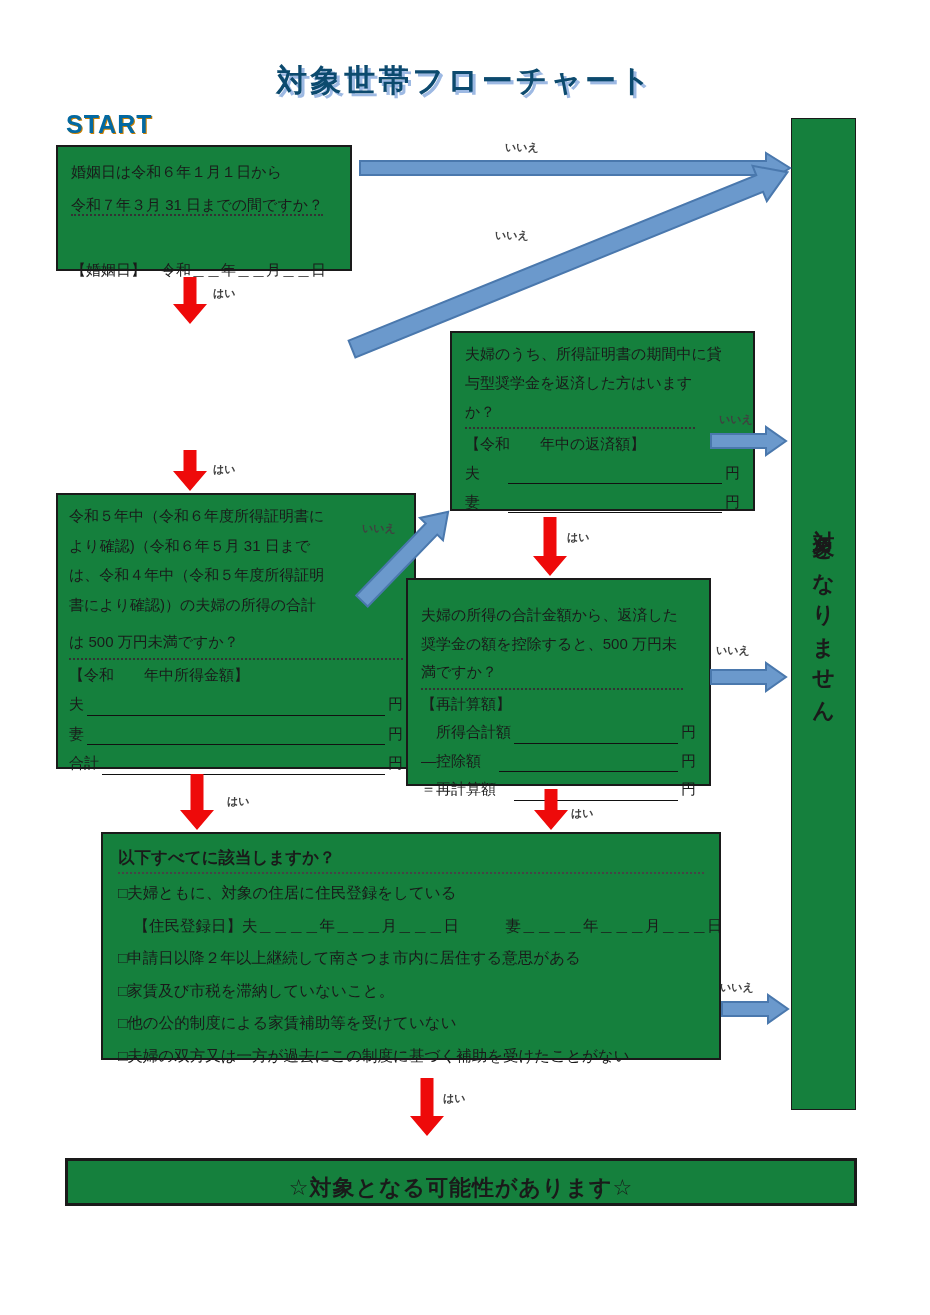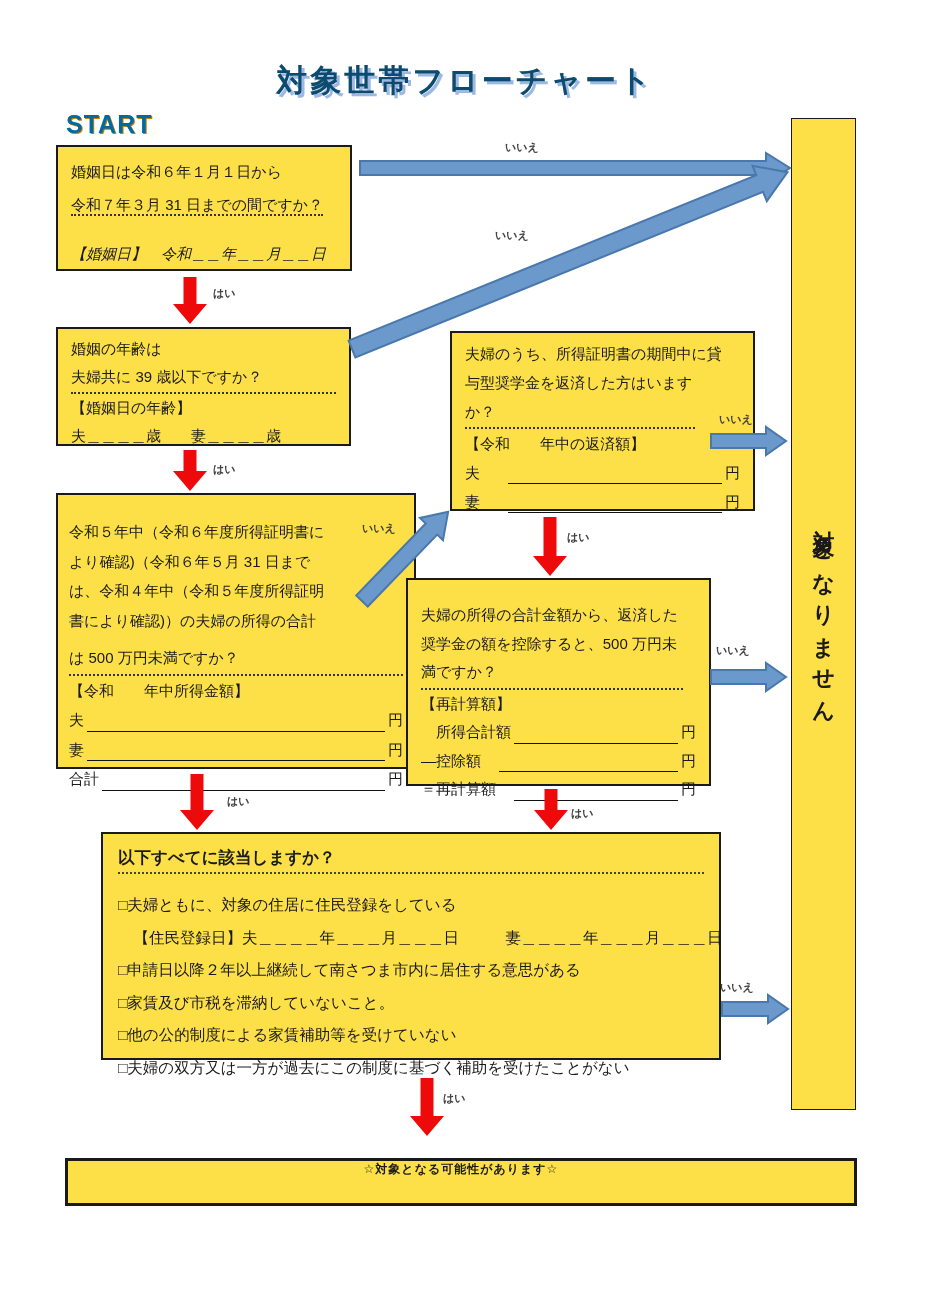--- a/index.html
+++ b/index.html
@@ -10,48 +10,48 @@
   .arrows{position:absolute;left:0;top:0;z-index:5;pointer-events:none;}
   .title{
     position:absolute;left:0;top:60px;width:930px;margin:0;text-align:center;
     font-size:31px;font-weight:bold;letter-spacing:3px;color:#0c4a6e;
     text-shadow:3px 3px 0 #9db9e3;
   }
   .start{
     position:absolute;left:66px;top:110px;font-size:25px;font-weight:bold;
     letter-spacing:1px;color:#0369a1;text-shadow:1px 1px 0 #c97f00;
   }
-  .box{position:absolute;background:#fde047;border:2px solid #1a1a1a;box-sizing:border-box;z-index:2;font-size:15px;}
+  .box{position:absolute;background:#15803d;border:2px solid #1a1a1a;box-sizing:border-box;z-index:2;font-size:15px;}
   .box .ln{white-space:nowrap;}
   .dotted{border-bottom:2px dotted #333;padding-bottom:1px;}
   .dotted-block{display:inline-block;border-bottom:2px dotted #333;padding-bottom:1px;}
   .row{display:flex;align-items:flex-end;white-space:nowrap;}
   .row .fill{flex:1;border-bottom:1.6px solid #111;margin:0 3px 3px 3px;height:1px;}
   .label{position:absolute;z-index:6;font-size:11px;font-weight:bold;color:#404040;white-space:nowrap;}
 
   .box1{left:56px;top:145px;width:296px;height:126px;padding:8px 13px;line-height:33px;}
   .box2{left:56px;top:327px;width:295px;height:119px;padding:6px 13px;line-height:28px;}
-  .box3{left:56px;top:493px;width:360px;height:276px;padding:22px 11px;line-height:29.5px;}
+  .box3{left:56px;top:493px;width:360px;height:276px;padding:6px 11px;line-height:29.5px;}
   .box3 .row{height:29.5px;}
   .box4{left:406px;top:331px;width:305px;height:180px;padding:6px 13px;line-height:29px;margin-left:44px;}
   .box4 .row{height:29px;}
   .box4 .fill{margin-left:28px;}
   .box5{left:406px;top:578px;width:305px;height:208px;padding:21px 13px;line-height:28.5px;}
   .box5 .row{height:28.5px;}
   .box6{left:101px;top:832px;width:620px;height:228px;padding:8px 15px;line-height:32.5px;font-size:15.5px;}
-  .box6 .cond-title{font-weight:bold;font-size:16.5px;border-bottom:2px dotted #444;line-height:30px;margin-bottom:15px;}
+  .box6 .cond-title{font-weight:bold;font-size:16.5px;border-bottom:2px dotted #444;line-height:30px;margin-bottom:3px;}
   .sidebar{
     left:791px;top:118px;width:65px;height:992px;border-width:1px;
     display:flex;align-items:center;justify-content:center;
   }
   .vtext{writing-mode:vertical-rl;text-orientation:upright;font-size:22px;font-weight:bold;letter-spacing:7px;}
   .final{
     left:65px;top:1158px;width:792px;height:48px;border-width:3px;
-    display:flex;align-items:flex-start;justify-content:center;
-    font-size:12px;font-weight:bold;letter-spacing:1px;
+    display:flex;align-items:flex-end;justify-content:center;
+    font-size:22px;font-weight:bold;letter-spacing:1px;
   }
 </style>
 </head>
 <body>
 
 <div class="page">
 
   <svg class="arrows" width="930" height="1315" viewBox="0 0 930 1315">
 
     <polygon fill="#ee0a0a" points="183.5,277 196.5,277 196.5,304 207,304 190,324 173,304 183.5,304"></polygon>
@@ -81,29 +81,23 @@
   <div class="label" style="left:213px;top:286px;">はい</div>
   <div class="label" style="left:213px;top:462px;">はい</div>
   <div class="label" style="left:227px;top:794px;">はい</div>
   <div class="label" style="left:567px;top:530px;">はい</div>
   <div class="label" style="left:571px;top:806px;">はい</div>
   <div class="label" style="left:443px;top:1091px;">はい</div>
 
   <div class="box box1">
     <div class="ln">婚姻日は令和６年１月１日から</div>
     <div class="ln"><span class="dotted">令和７年３月 31 日までの間ですか？</span></div>
-    <div class="ln" style="margin-top:16px;font-style:italic;">【婚姻日】　令和＿＿年＿＿月＿＿日</div>
+    <div class="ln" style="margin-top:32px;">【婚姻日】　令和＿＿年＿＿月＿＿日</div>
   </div>
 
-  <div class="box box2">
-    <div class="ln">婚姻の年齢は</div>
-    <div class="ln"><span class="dotted-block" style="width:100%;">夫婦共に 39 歳以下ですか？</span></div>
-    <div class="ln">【婚姻日の年齢】</div>
-    <div class="ln">夫＿＿＿＿歳　　妻＿＿＿＿歳</div>
-  </div>
 
   <div class="box box3">
     <div class="ln">令和５年中（令和６年度所得証明書に</div>
     <div class="ln">より確認)（令和６年５月 31 日まで</div>
     <div class="ln">は、令和４年中（令和５年度所得証明</div>
     <div class="ln">書により確認)）の夫婦の所得の合計</div>
     <div class="ln"><span class="dotted-block" style="width:100%;margin-top:8px;">は 500 万円未満ですか？</span></div>
     <div class="ln">【令和　　年中所得金額】</div>
     <div class="row">
       <span>夫</span>

